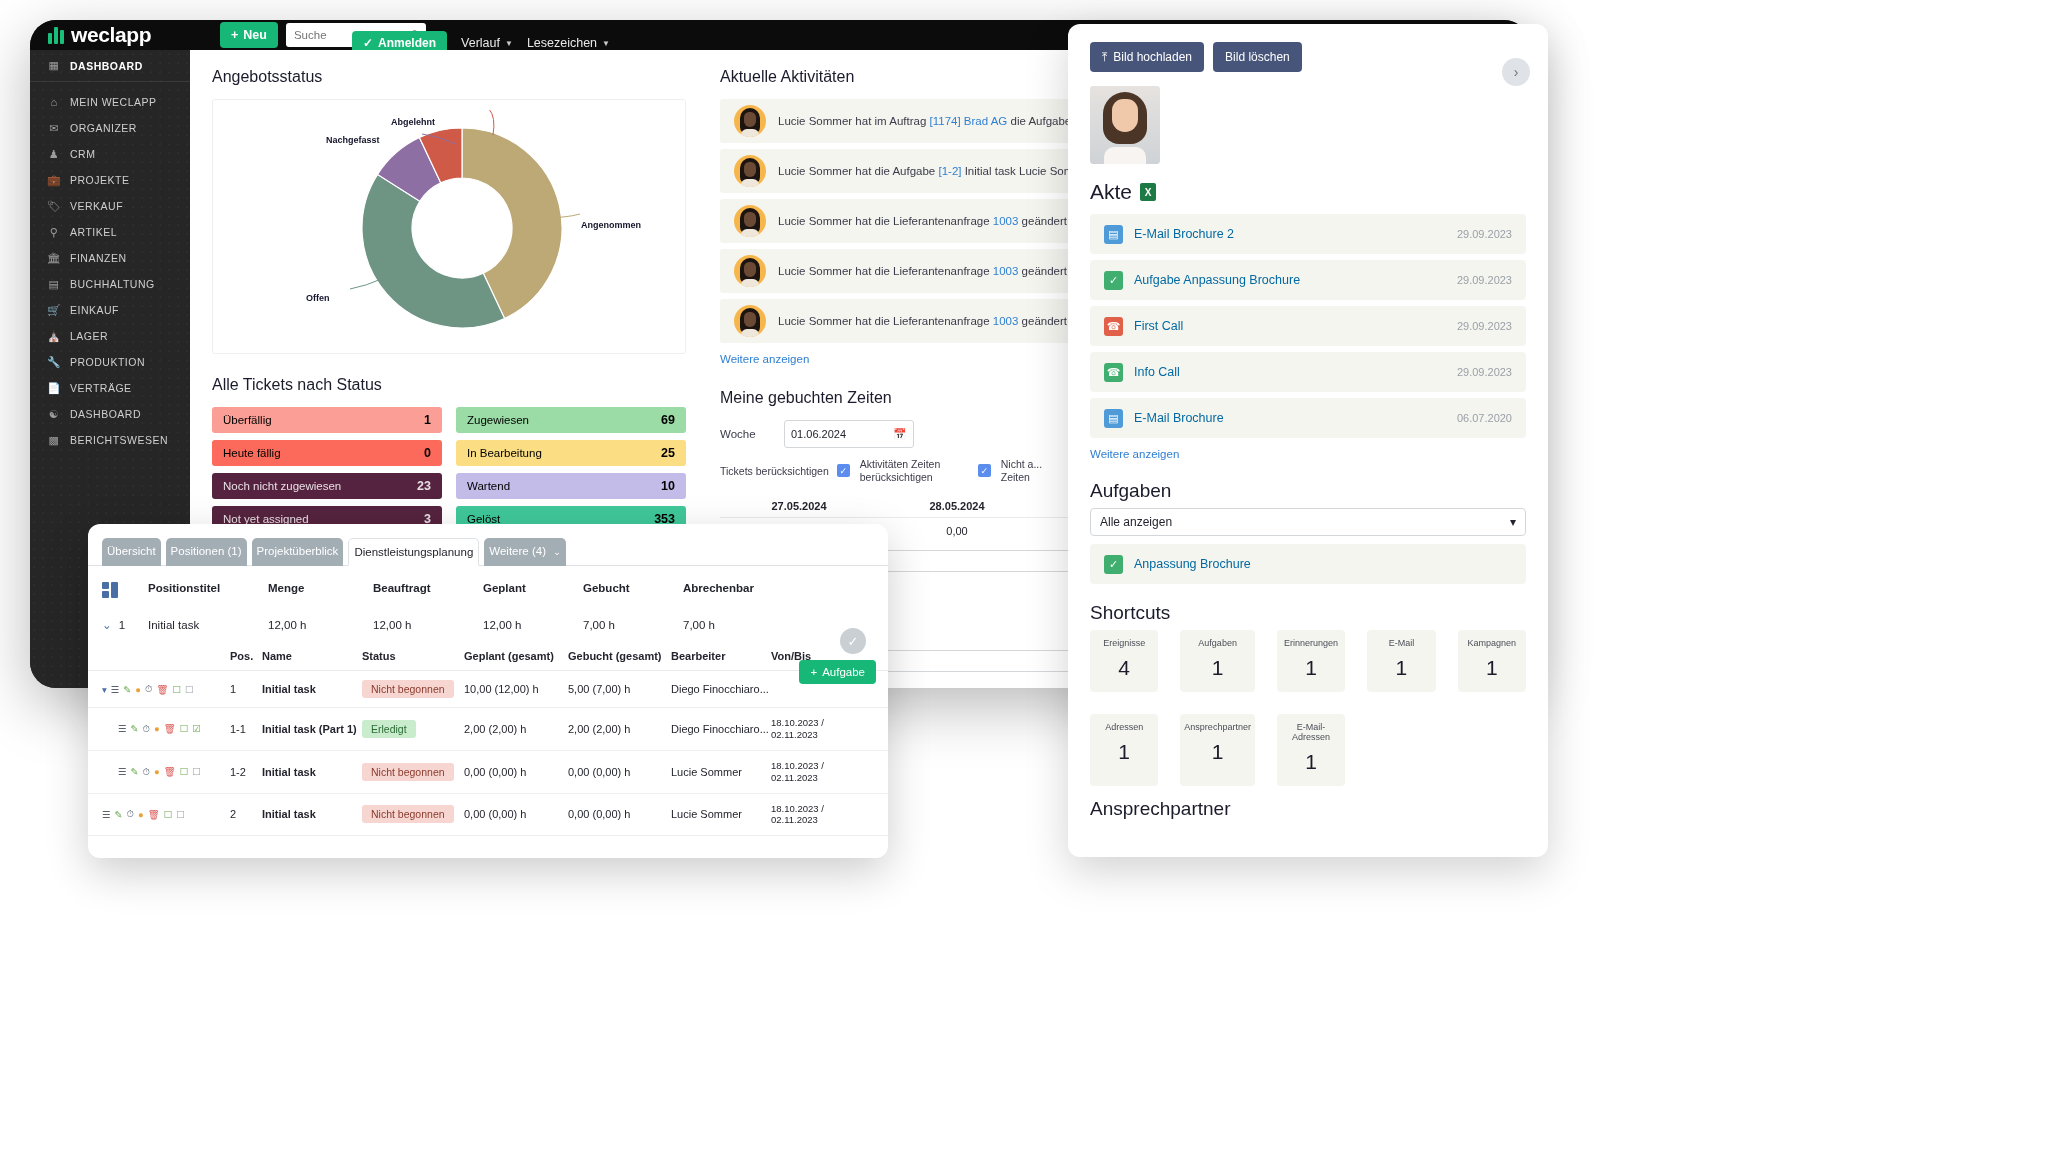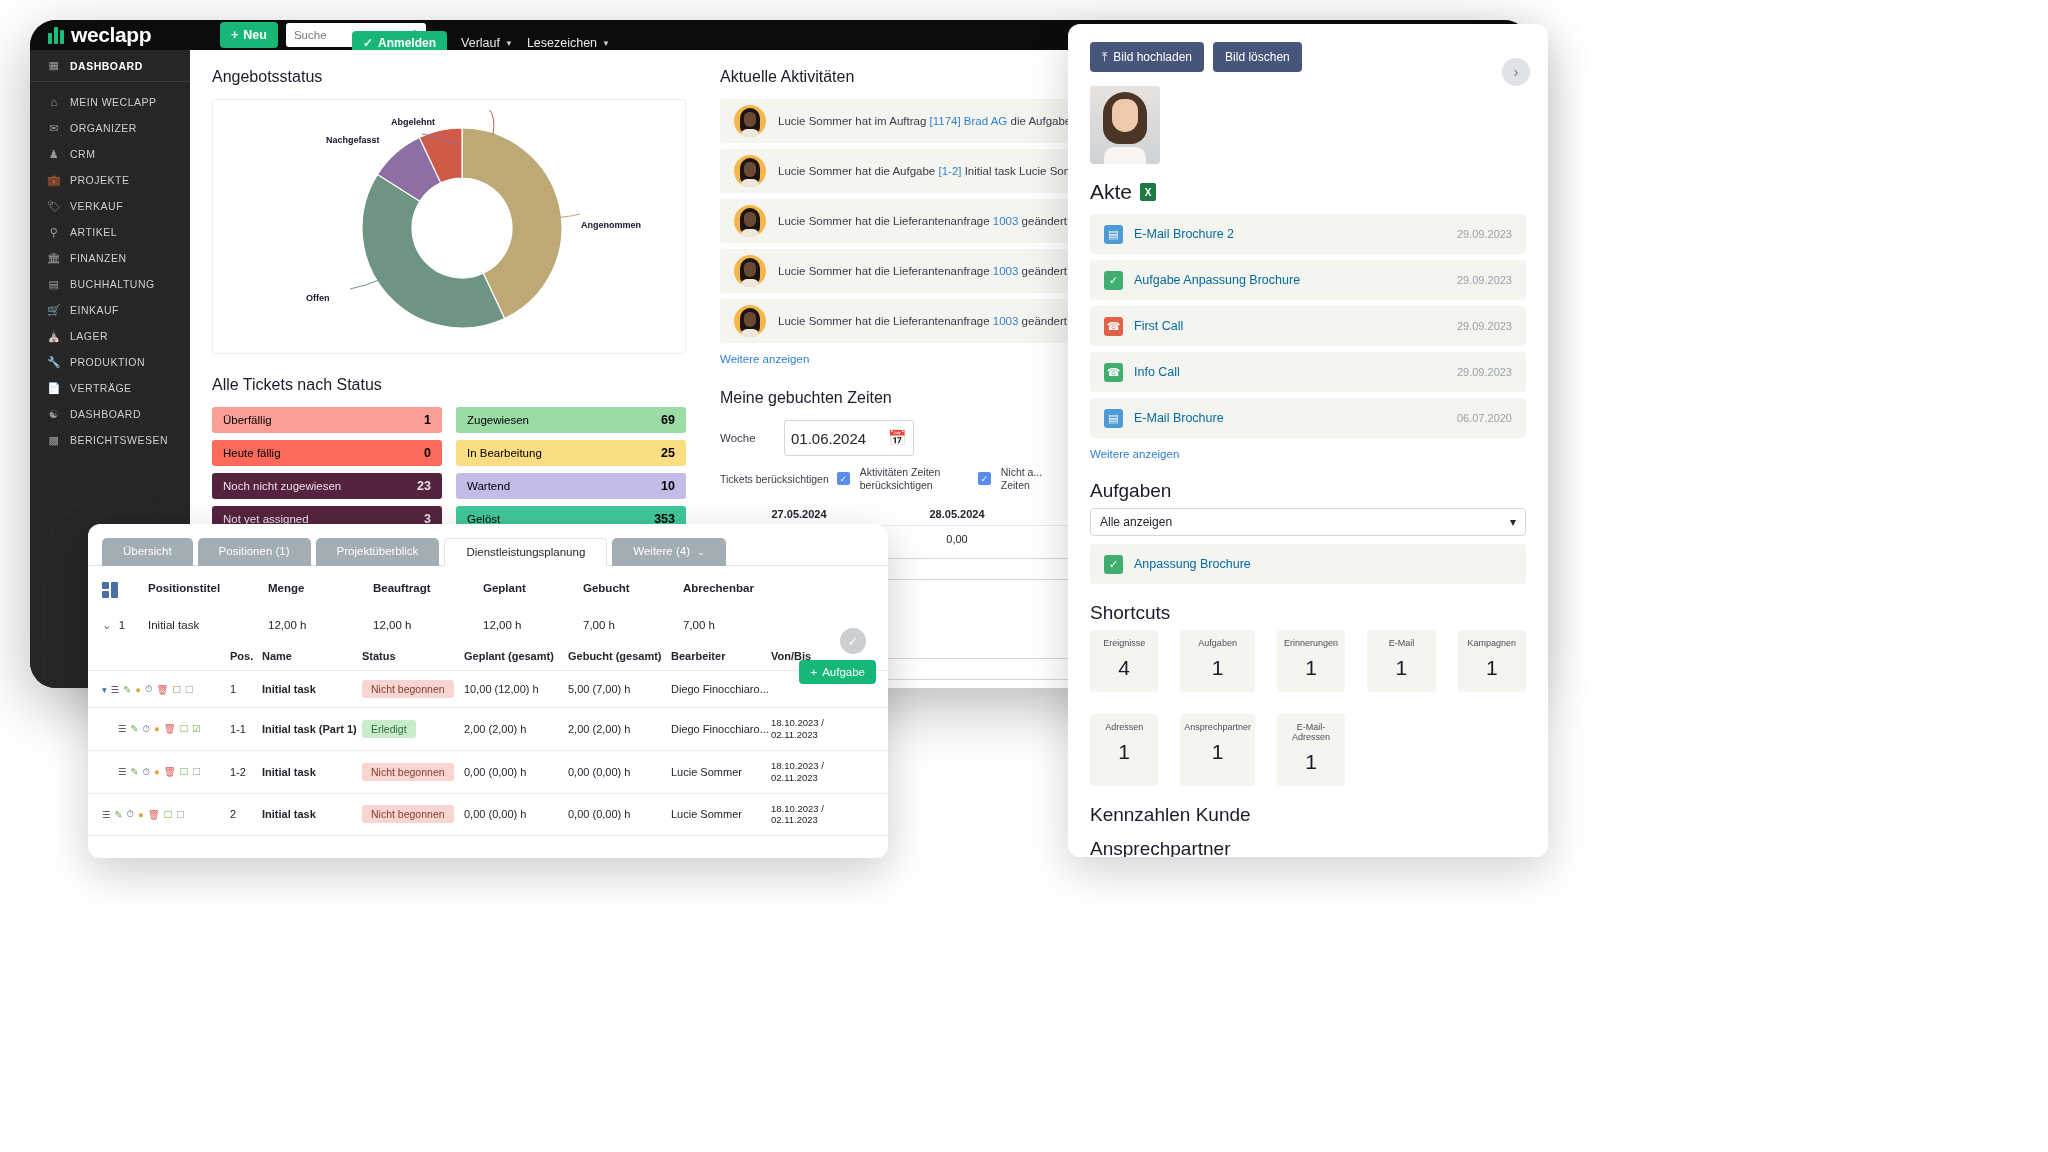--- a/index.html
+++ b/index.html
@@ -83,39 +83,39 @@
   .avatar .face { position:absolute; left:10px; top:7px; width:12px; height:15px; background:#6b4a35; border-radius:6px 6px 7px 7px; }
   .avatar .body { position:absolute; left:7px; bottom:0; width:18px; height:8px; background:#efe7dc; border-radius:6px 6px 0 0; }
   .act-txt { font-size: 11.5px; color: #3b3b4a; white-space: nowrap; overflow: hidden; }
   .lnk { color: #2f7fd1; }
   .more-link { color: #2f7fd1; font-size: 11.5px; margin-top: 4px; display: inline-block; cursor: pointer; }
 
   
   .bt-title { font-size: 16px; color: #1b1b2b; margin: 22px 0 13px; }
   .bt-row { display: flex; align-items: center; gap: 10px; margin-bottom: 10px; }
   .bt-lab { font-size: 11.5px; color: #3b3b4a; }
-  .date-field { width: 130px; height: 36px; border: 1px solid #d4d7da; border-radius: 3px; display: flex;
-                align-items: center; justify-content: space-between; padding: 0 6px; font-size: 15px; color: #24242e; background:#fff; }
+  .date-field { width: 130px; height: 28px; border: 1px solid #d4d7da; border-radius: 3px; display: flex;
+                align-items: center; justify-content: space-between; padding: 0 6px; font-size: 11px; color: #24242e; background:#fff; }
   .cbx-row { display: flex; align-items: center; gap: 8px; font-size: 10.5px; color: #3b3b4a; }
   .cbx { width: 13px; height: 13px; border-radius: 2px; background: #5b8def; display: flex; align-items: center;
          justify-content: center; color: #fff; font-size: 9px; flex: none; }
   .days-tbl { display: grid; grid-template-columns: repeat(5, 1fr); font-size: 11px; color: #24242e; margin-top: 12px; }
   .days-tbl .h { font-weight: 700; padding: 5px 0; border-bottom: 1px solid #e8eaec; text-align: center; }
   .days-tbl .v { padding: 7px 0; text-align: center; }
   .sel-field { height: 22px; border: 1px solid #d4d7da; border-radius: 3px; display: flex; align-items: center;
                justify-content: flex-end; padding: 0 5px; font-size: 11px; background: #fff; }
 
   
   #panel-bottom {
     position: absolute; left: 88px; top: 524px; width: 800px; height: 334px;
     background: #fff; border-radius: 12px; box-shadow: 0 14px 44px rgba(0,0,0,.2);
     overflow: hidden;
   }
   .tabs { display: flex; gap: 5px; padding: 14px 0 0 14px; }
-  .tab { background: #a3adb4; color: #fff; font-size: 11.5px; padding: 7px 21px; border-radius: 5px 5px 0 0; cursor: pointer; white-space: nowrap; }
+  .tab { background: #a3adb4; color: #fff; font-size: 11.5px; padding: 7px 5px; border-radius: 5px 5px 0 0; cursor: pointer; white-space: nowrap; }
   .tab.active { background: #fff; color: #24242e; border: 1px solid #dfe3e6; border-bottom-color: #fff; position: relative; z-index: 2; }
   .tab .cv { font-size: 9px; margin-left: 4px; }
   .tabs-line { height: 1px; background: #dfe3e6; margin-top: -1px; }
 
   .dl-head { display: grid; grid-template-columns: 46px 120px 105px 110px 100px 100px 110px;
              font-size: 11.5px; font-weight: 700; color: #24242e; padding: 16px 0 10px 14px; }
   .grid-ic { display:grid; grid-template-columns: 7px 7px; grid-template-rows: 7px 7px; gap:2px; }
   .grid-ic i { background:#4a6fa5; display:block; border-radius:1px; }
   .grid-ic i.tall { grid-row: span 2; height: 16px; }
 
@@ -685,17 +685,16 @@
       <div class="sc-card">
         <div class="sc-lab">Ansprechpartner</div>
         <div class="sc-val">1</div>
       </div>
       <div class="sc-card">
         <div class="sc-lab">E-Mail-Adressen</div>
         <div class="sc-val">1</div>
       </div>
     </div>
 
-    <div class="rp-h2">Kennzahlen Kunde</div>
     <div class="rp-h3">Ansprechpartner</div>
   </div>
 
 </div>
 
 </body></html>

